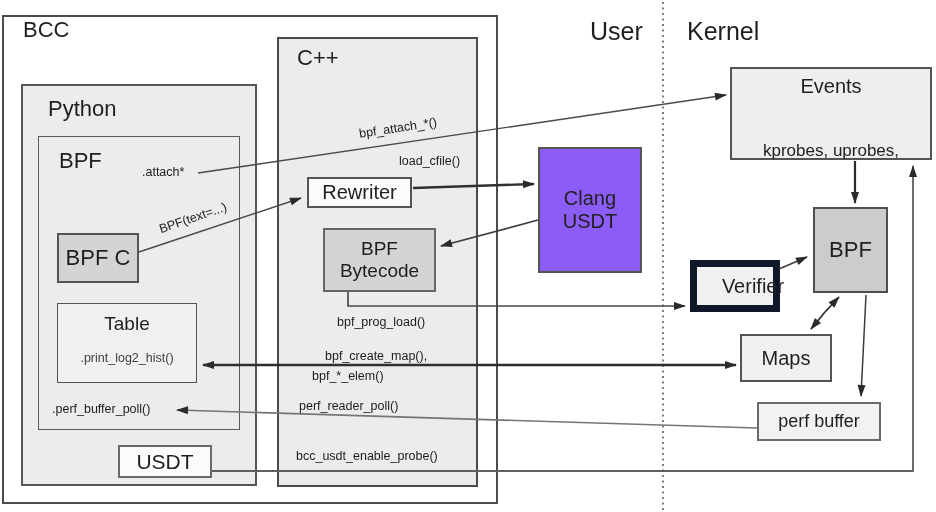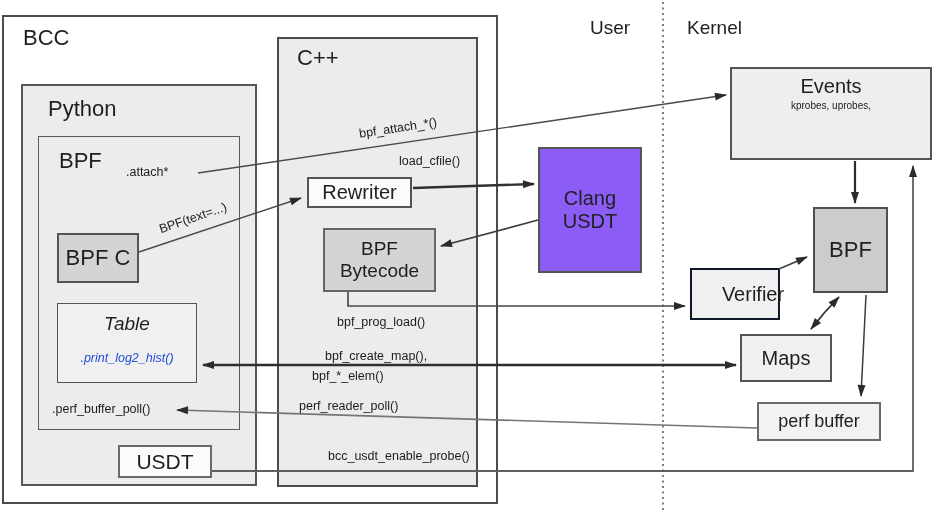--- a/index.html
+++ b/index.html
@@ -20,70 +20,70 @@
 
   
   #box-bpf-c{left:57px;top:233px;width:82px;height:50px;border:2px solid #545454;background:#d4d4d4;font-size:22px;}
   #box-table{left:57px;top:303px;width:140px;height:80px;border:1.6px solid #545454;background:#f0f0f0;}
   #box-usdt{left:118px;top:445px;width:94px;height:33px;border:2px solid #6a6a6a;background:#fbfbfb;font-size:21px;}
   #box-rewriter{left:307px;top:177px;width:105px;height:31px;border:2px solid #545454;background:#fbfbfb;font-size:20px;}
   #box-bytecode{left:323px;top:228px;width:113px;height:64px;border:2.5px solid #666;background:#d4d4d4;font-size:19px;}
   #box-clang{left:538px;top:147px;width:104px;height:126px;border:2px solid #545454;background:#8b5cf6;font-size:20px;}
   #box-events{left:730px;top:67px;width:202px;height:93px;border:2px solid #545454;background:#eeeeee;}
   #box-kbpf{left:813px;top:207px;width:75px;height:86px;border:2.5px solid #4f4f4f;background:#cccccc;font-size:22px;}
-  #box-verifier{left:690px;top:268px;width:90px;height:52px;border:2px solid #0f172a;background:#f0f0f0;font-size:20px;padding-left:36px;}
+  #box-verifier{left:690px;top:260px;width:90px;height:52px;border:7px solid #0f172a;background:#f0f0f0;font-size:20px;padding-left:36px;}
   #box-maps{left:740px;top:334px;width:92px;height:48px;border:2px solid #545454;background:#f0f0f0;font-size:20px;}
   #box-perfbuf{left:757px;top:402px;width:124px;height:39px;border:2.5px solid #6a6a6a;background:#f2f2f2;font-size:18px;}
 
   #box-events .ev-title{font-size:20px;margin-top:6px;}
-  #box-events .ev-sub{font-size:10px;line-height:15px;color:#222;}
+  #box-events .ev-sub{font-size:17px;line-height:15px;color:#222;}
   #box-table .tb-title{font-size:19px;margin-top:9px;}
-  #box-table .tb-method{font-size:12.5px;margin-top:16px;color:#1d4ed8;}
+  #box-table .tb-method{font-size:12.5px;margin-top:16px;color:#404040;}
 
   
   .flabel{position:absolute;font-size:12.5px;color:#1c1c1c;white-space:nowrap;}
-  #lbl-user,#lbl-kernel{position:absolute;top:17px;font-size:19px;color:#1f1f1f;}
+  #lbl-user,#lbl-kernel{position:absolute;top:17px;font-size:25px;color:#1f1f1f;}
   #lbl-user{left:590px;}
   #lbl-kernel{left:687px;}
-  #lbl-attach{left:126px;top:165px;text-align:center;}
+  #lbl-attach{left:142px;top:165px;text-align:center;}
   #lbl-bpftext{left:147px;top:211px;width:92px;text-align:center;transform:rotate(-19deg);}
   #lbl-bpfattach{left:348px;top:121px;width:100px;text-align:center;transform:rotate(-8.5deg);}
   #lbl-loadcfile{left:399px;top:154px;}
   #lbl-progload{left:337px;top:315px;}
   #lbl-createmap{left:325px;top:349px;}
   #lbl-elem{left:312px;top:369px;}
   #lbl-perfreader{left:299px;top:399px;}
-  #lbl-usdtenable{left:296px;top:449px;margin-left:32px;}
+  #lbl-usdtenable{left:296px;top:449px;}
   #lbl-perfbufferpoll{left:52px;top:402px;}
 
   #arrows{position:absolute;left:0;top:0;width:936px;height:512px;pointer-events:none;}
 </style>
 </head>
 <body>
 
 <div id="stage">
 
   <div class="box" id="box-bcc">
-    <span class="corner-label" style="left:19px;top:8px;">BCC</span>
+    <span class="corner-label" style="left:19px;top:0;">BCC</span>
   </div>
   <div class="box" id="box-python">
     <span class="corner-label" style="left:25px;top:10px;">Python</span>
   </div>
   <div class="box" id="box-bpf-py">
     <span class="corner-label" style="left:20px;top:11px;">BPF</span>
   </div>
   <div class="box" id="box-cpp">
     <span class="corner-label" style="left:18px;top:6px;">C++</span>
   </div>
 
   <div class="box cbox" id="box-bpf-c">
     <span>BPF C</span>
   </div>
 
-  <div class="box cbox col" id="box-table" style="justify-content:flex-start;font-style:italic;">
+  <div class="box cbox col" id="box-table" style="justify-content:flex-start;">
     <span class="tb-title">Table</span>
     <span class="tb-method">.print_log2_hist()</span>
   </div>
 
   <div class="box cbox" id="box-usdt">
     <span>USDT</span>
   </div>
 
   <div class="box cbox" id="box-rewriter">
     <span>Rewriter</span>
@@ -92,21 +92,21 @@
   <div class="box cbox col" id="box-bytecode">
     <span>BPF</span>
     <span>Bytecode</span>
   </div>
 
   <div class="box cbox col" id="box-clang">
     <span>Clang</span>
     <span>USDT</span>
   </div>
 
-  <div class="box cbox col" id="box-events" style="justify-content:flex-start;">
+  <div class="box cbox col" id="box-events" style="justify-content:space-between;">
     <span class="ev-title">Events</span>
     <span class="ev-sub">kprobes, uprobes,</span>
   </div>
 
   <div class="box cbox" id="box-kbpf">
     <span>BPF</span>
   </div>
 
   <div class="box cbox" id="box-verifier">
     <span>Verifier</span>

